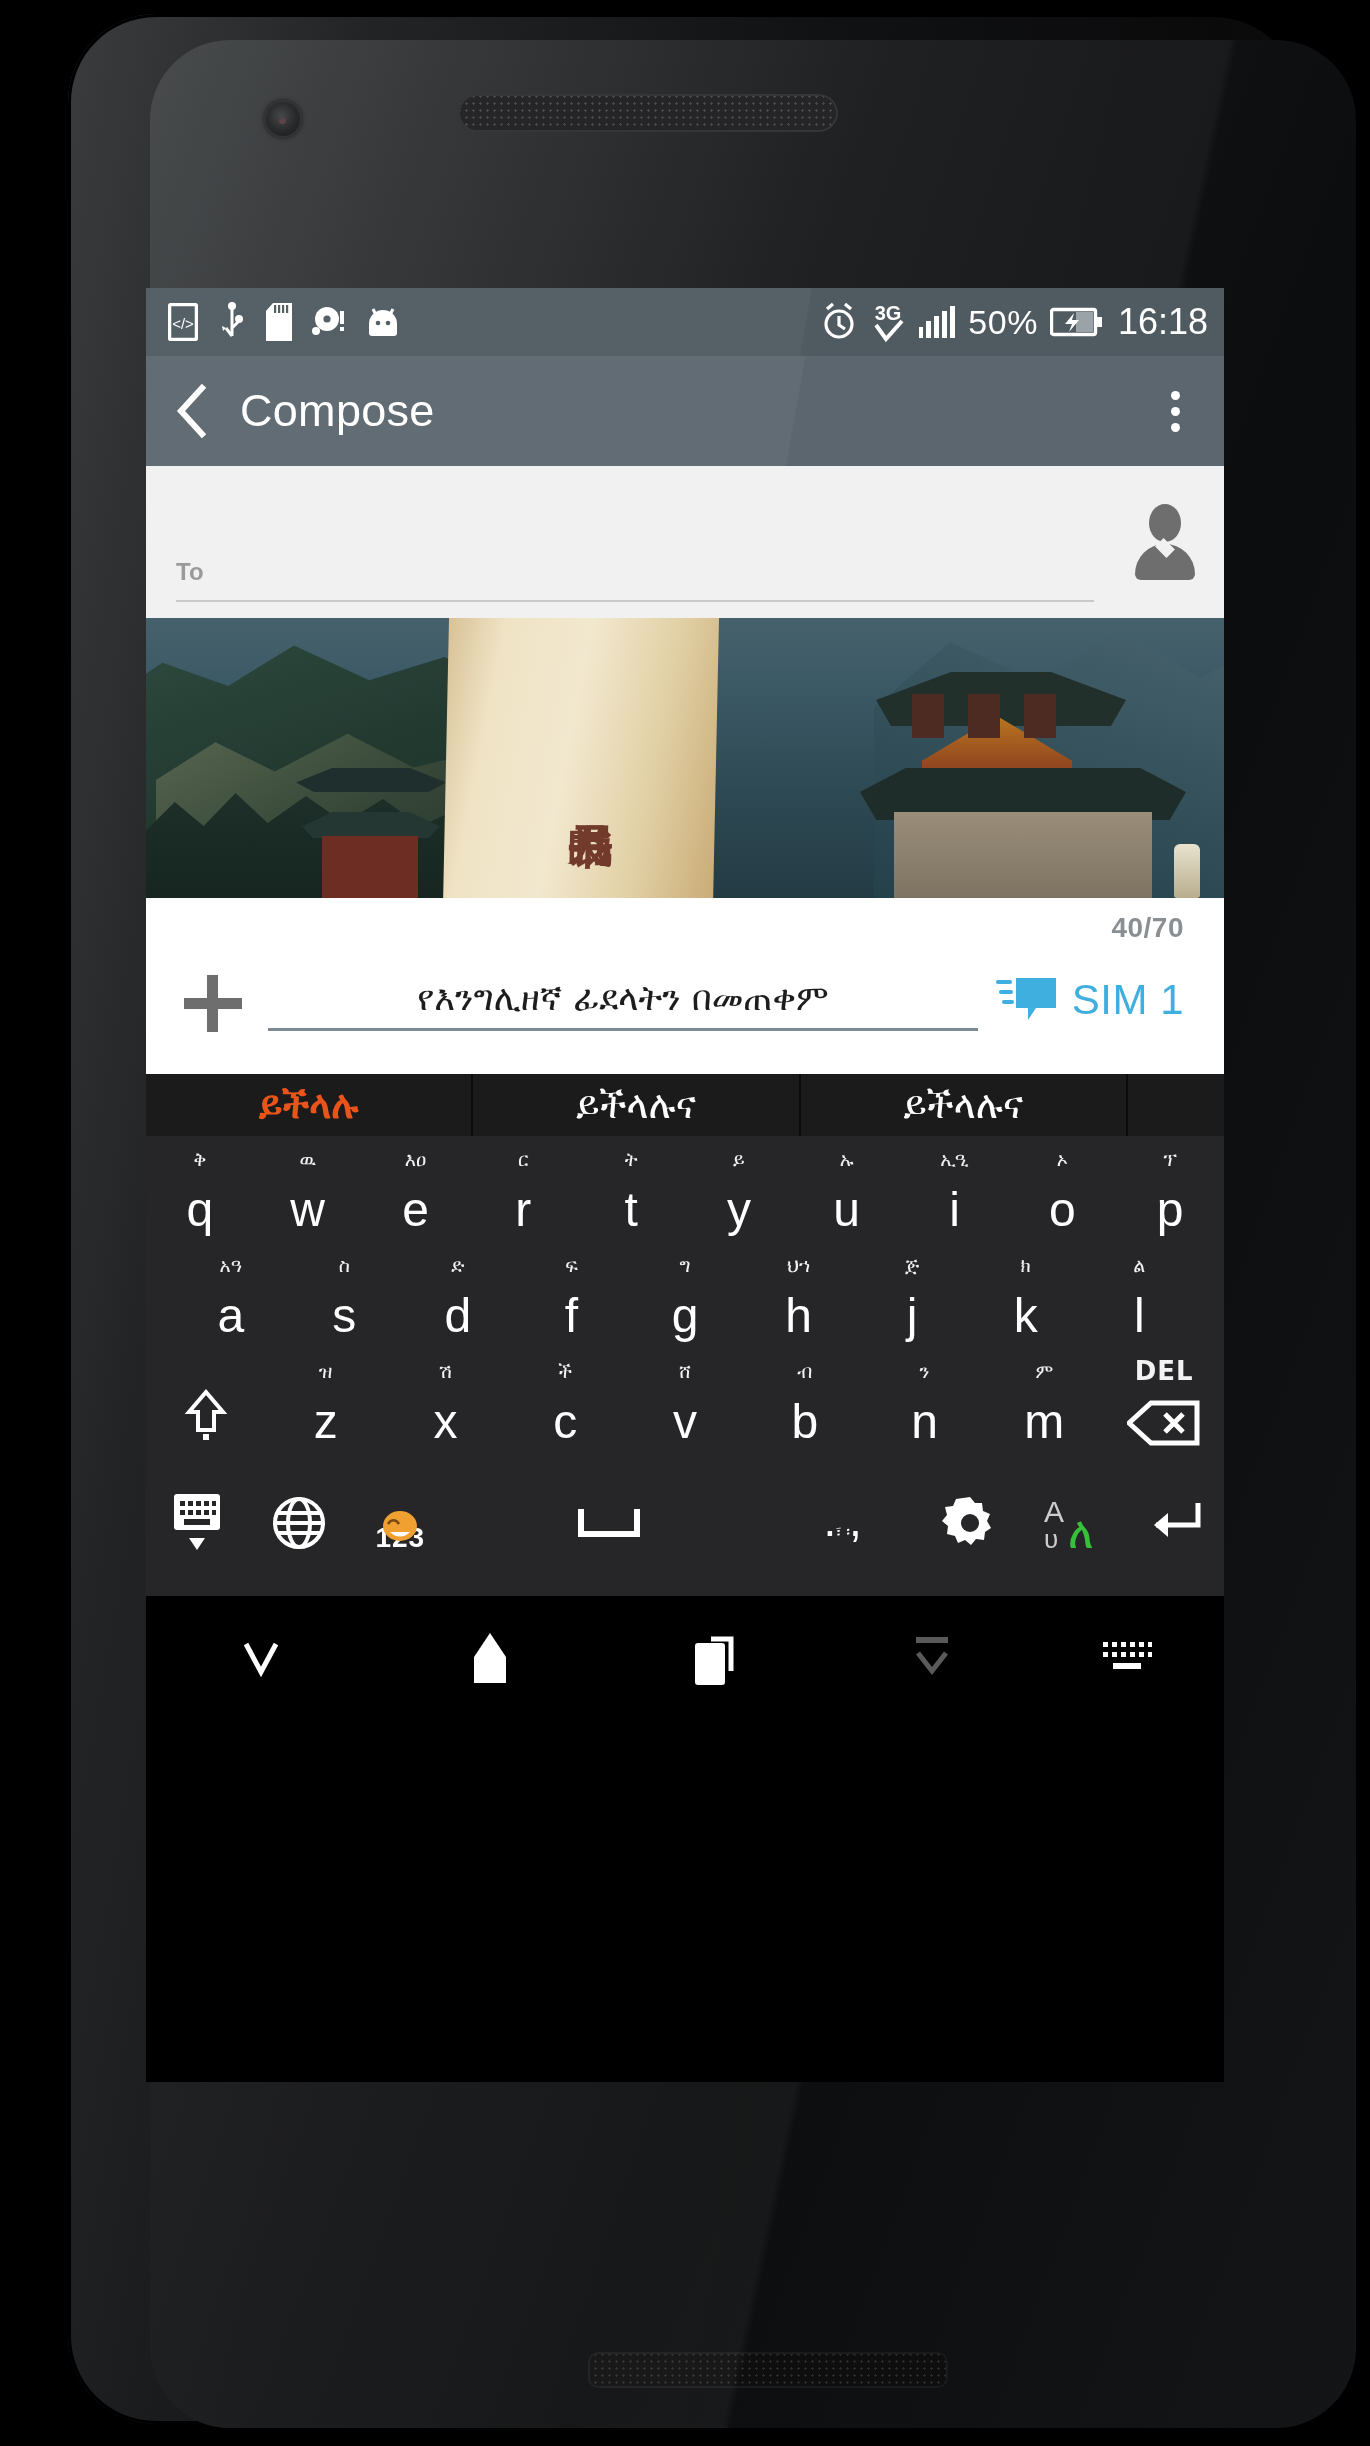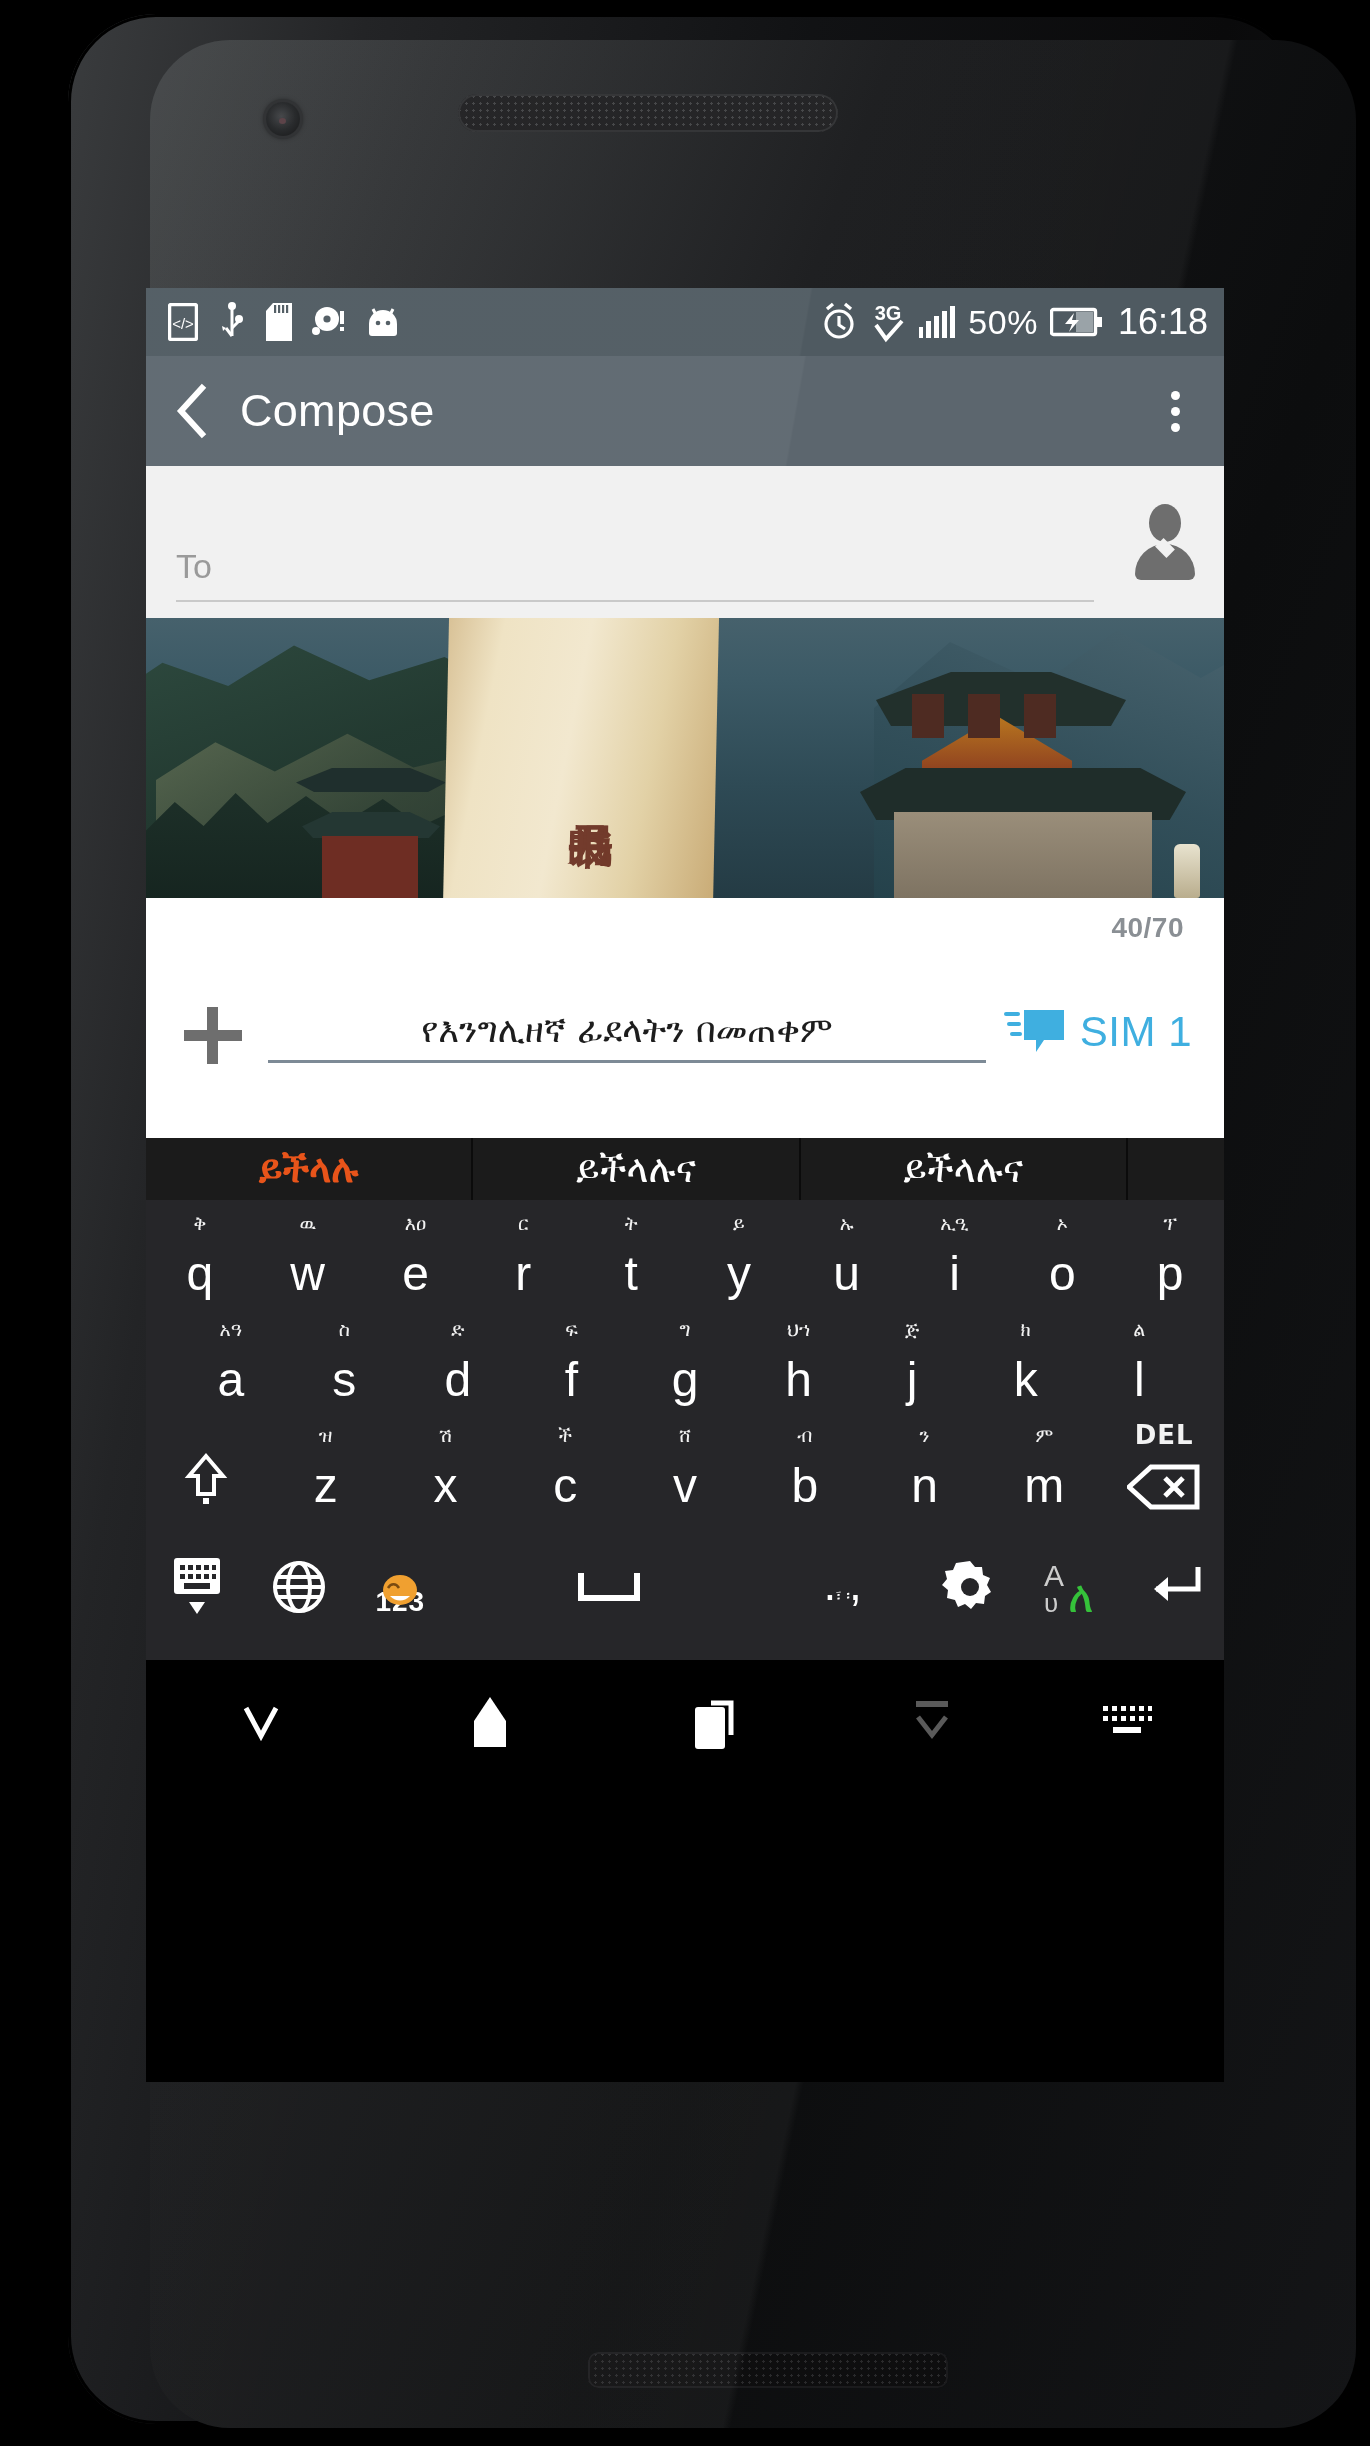--- a/index.html
+++ b/index.html
@@ -101,21 +101,21 @@
 
   
   .to-area {
     background:#f1f1f1; height: 152px; position:relative;
     display:flex; align-items:flex-end; padding: 0 22px 16px 30px;
   }
   .to-field {
     flex: 1; border-bottom: 2px solid #c9c9c9;
     padding-bottom: 14px; margin-right: 34px;
   }
-  .to-field .ph { color:#9a9a9a; font-size: 34px; font-weight:400; }
+  .to-field .ph { color:#9a9a9a; font-size: 24px; font-weight:700; }
   .contact-ico { width: 74px; height: 76px; margin-bottom: 22px; position:relative; }
   .contact-ico .head { position:absolute; left:21px; top:0; width:32px; height:38px; border-radius:50%; background:#6e6e6e;}
   .contact-ico .body { position:absolute; left:7px; top:40px; width:60px; height:36px; border-radius:30px 30px 6px 6px; background:#6e6e6e;}
   .contact-ico .notch{ position:absolute; left:29px; top:38px; width:16px; height:12px; background:#f1f1f1; transform: rotate(45deg);}
 
   
   .attach { height: 280px; width:100%; position:relative; overflow:hidden; background:#2b3a42; }
   .att-sky {
     position:absolute; inset:0;
     background: linear-gradient(180deg,#46616c 0%, #3c5a66 22%, #2e4a55 60%, #243b44 100%);
@@ -166,21 +166,21 @@
   .att-scroll .cal{
     position:absolute; left: 104px; top: 66px; width: 70px; height: 224px;
     color:#5e1f13; font-size: 44px; line-height: 54px; text-align:center;
     font-family:"DejaVu Serif", serif; font-weight:700; opacity:.85;
     writing-mode: vertical-rl;
   }
   .att-bottle{position:absolute; right:24px; bottom:0; width:26px; height:54px; background:linear-gradient(180deg,#e8e3cf,#b9ad8d); border-radius:6px 6px 3px 3px;}
 
   
   .compose {
-    background:#fff; position:relative; height: 240px; padding: 8px 26px 0 24px;
+    background:#fff; position:relative; height: 176px; padding: 8px 34px 0 24px;
   }
   .counter { position:absolute; right: 40px; top: 14px; font-size: 28px; color:#8a8f94; font-weight:700; letter-spacing:.5px;}
   .compose-row { display:flex; align-items:center; height: 100%; padding-top: 26px;}
   .plus-btn { width: 86px; height:86px; position:relative; flex:0 0 86px; }
   .plus-btn i{position:absolute;background:#6e6e6e;}
   .plus-btn i:first-child{left:14px;top:38px;width:58px;height:11px;}
   .plus-btn i:last-child{left:37px;top:15px;width:11px;height:57px;}
   .msg-box { flex:1; margin: 0 18px 0 12px; border-bottom: 3px solid #7d8a96; padding-bottom: 6px; text-align: center; }
   .msg-text{
     font-family:"DejaVu Sans", sans-serif; font-size: 35px; line-height: 47px; color:#1d1d1d;

